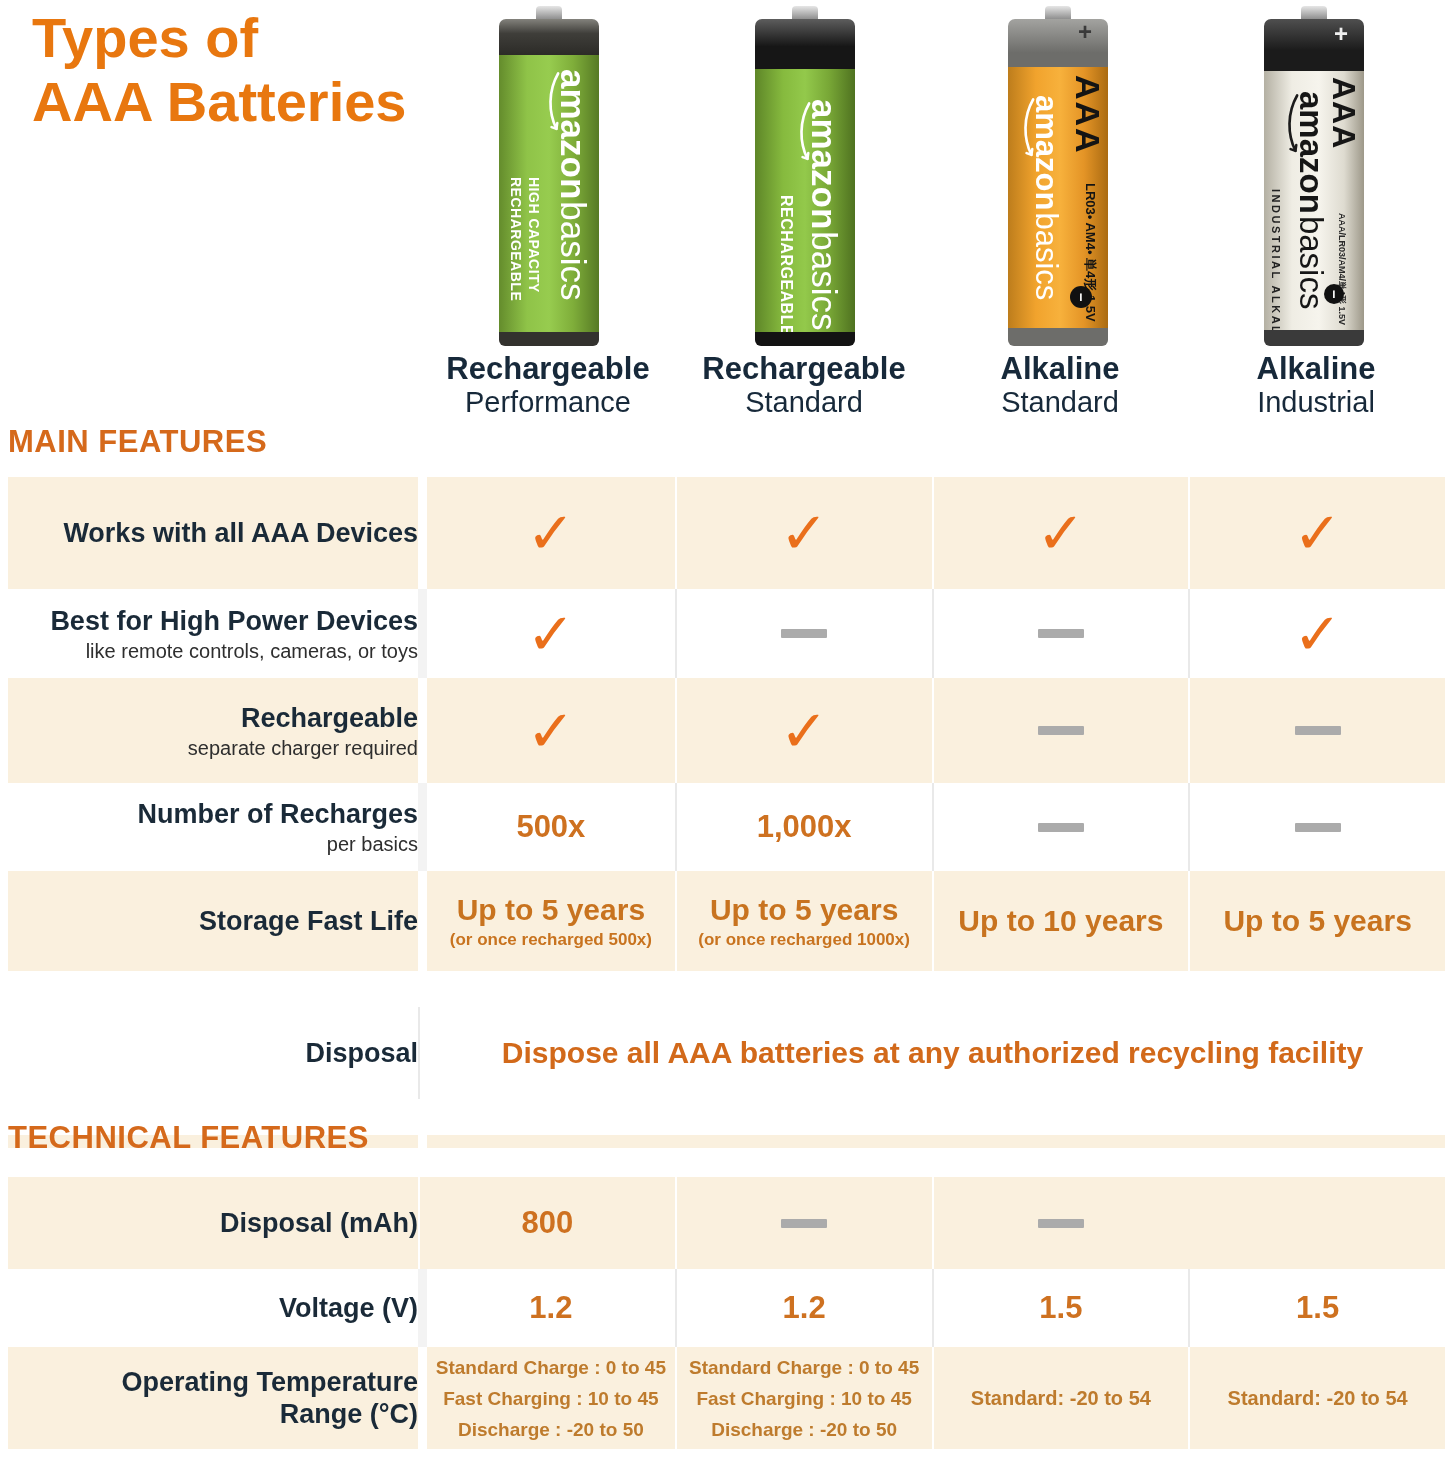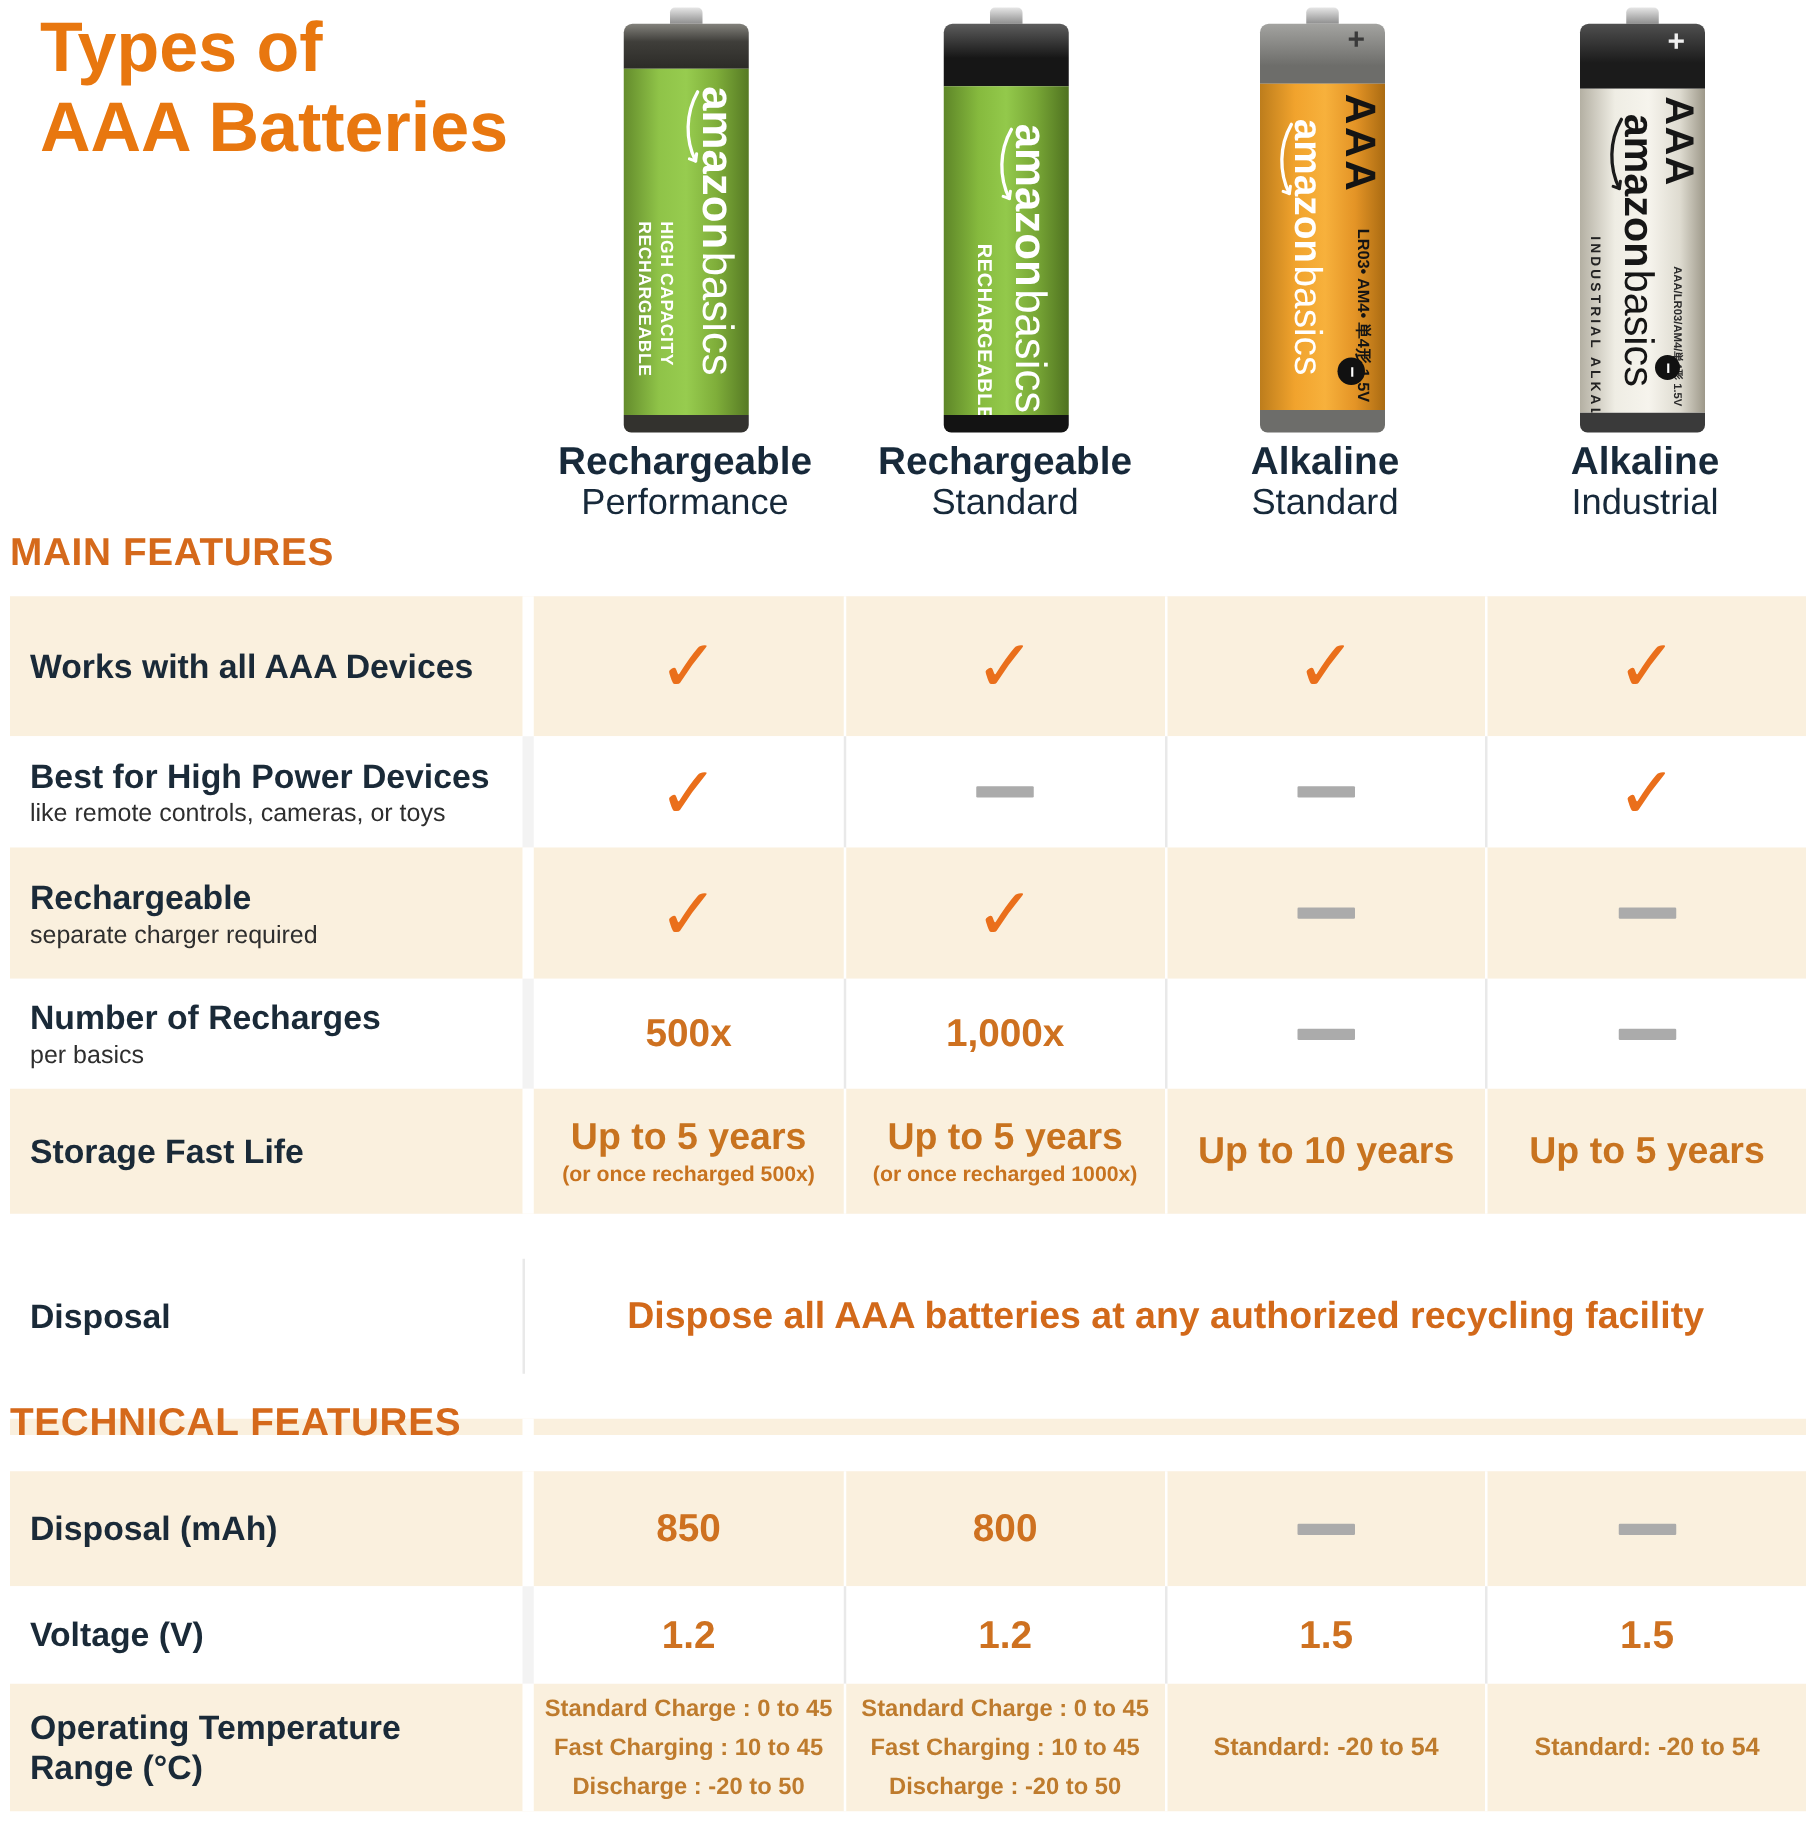--- a/index.html
+++ b/index.html
@@ -66,21 +66,21 @@
   .b4 .bindustrial{left:118px;top:82px;font-size:11px;letter-spacing:2.5px;color:#222;}
   .b4 .bplus{top:16px;right:16px;font-size:24px;color:#f0f0f0;}
   .b4 .bminus{bottom:26px;right:20px;width:20px;height:20px;}
 
   
   .tbl{position:absolute;left:8px;width:1437px;}
   .trow{display:grid;grid-template-columns:410px 1fr 1fr 1fr 1fr;}
   .trow.span{grid-template-columns:410px 1fr;margin-top:36px;}
   .cream{background:#FAF0DE;--sep:#ffffff;--gut:#ffffff;}
   .white{background:#ffffff;--sep:#e9e9e9;--gut:#f3f3f3;}
-  .cell{display:flex;flex-direction:column;justify-content:center;min-width:0;}
+  .cell{display:flex;flex-direction:column;justify-content:center;min-width:0;align-items:flex-end;}
   .val{align-items:center;text-align:center;}
   .v1{border-left:9px solid var(--gut);}
   .v2,.v3,.v4{border-left:2px solid var(--sep);}
   .vspan{border-left:2px solid var(--sep);align-items:center;}
   .lab{padding-left:16px;}
   .rlabel{font-size:27px;font-weight:bold;color:#1A2A38;line-height:32px;}
   .rsub{font-size:20px;color:#2E2E2E;margin-top:3px;}
 
   .check{font-size:58px;font-weight:bold;color:#EA6F1B;line-height:1;font-family:"DejaVu Sans",sans-serif;}
   .dash{width:46px;height:9px;background:#ABABAB;border-radius:1px;}
@@ -323,23 +323,20 @@
   </div>
 
   <div class="sechead" style="top:1120px">TECHNICAL FEATURES</div>
 
   <div class="tbl" style="top:1177px">
 
     <div class="trow cream" style="height:92px">
       <div class="cell lab">
         <div class="rlabel">Disposal (mAh)</div>
       </div>
-      <div class="cell val v1">
-          <span class="num">850</span>
-        </div>
       <div class="cell val v2">
           <span class="num">800</span>
         </div>
       <div class="cell val v3">
           <span class="dash"></span>
         </div>
       <div class="cell val v4">
           <span class="dash"></span>
         </div>
     </div>

